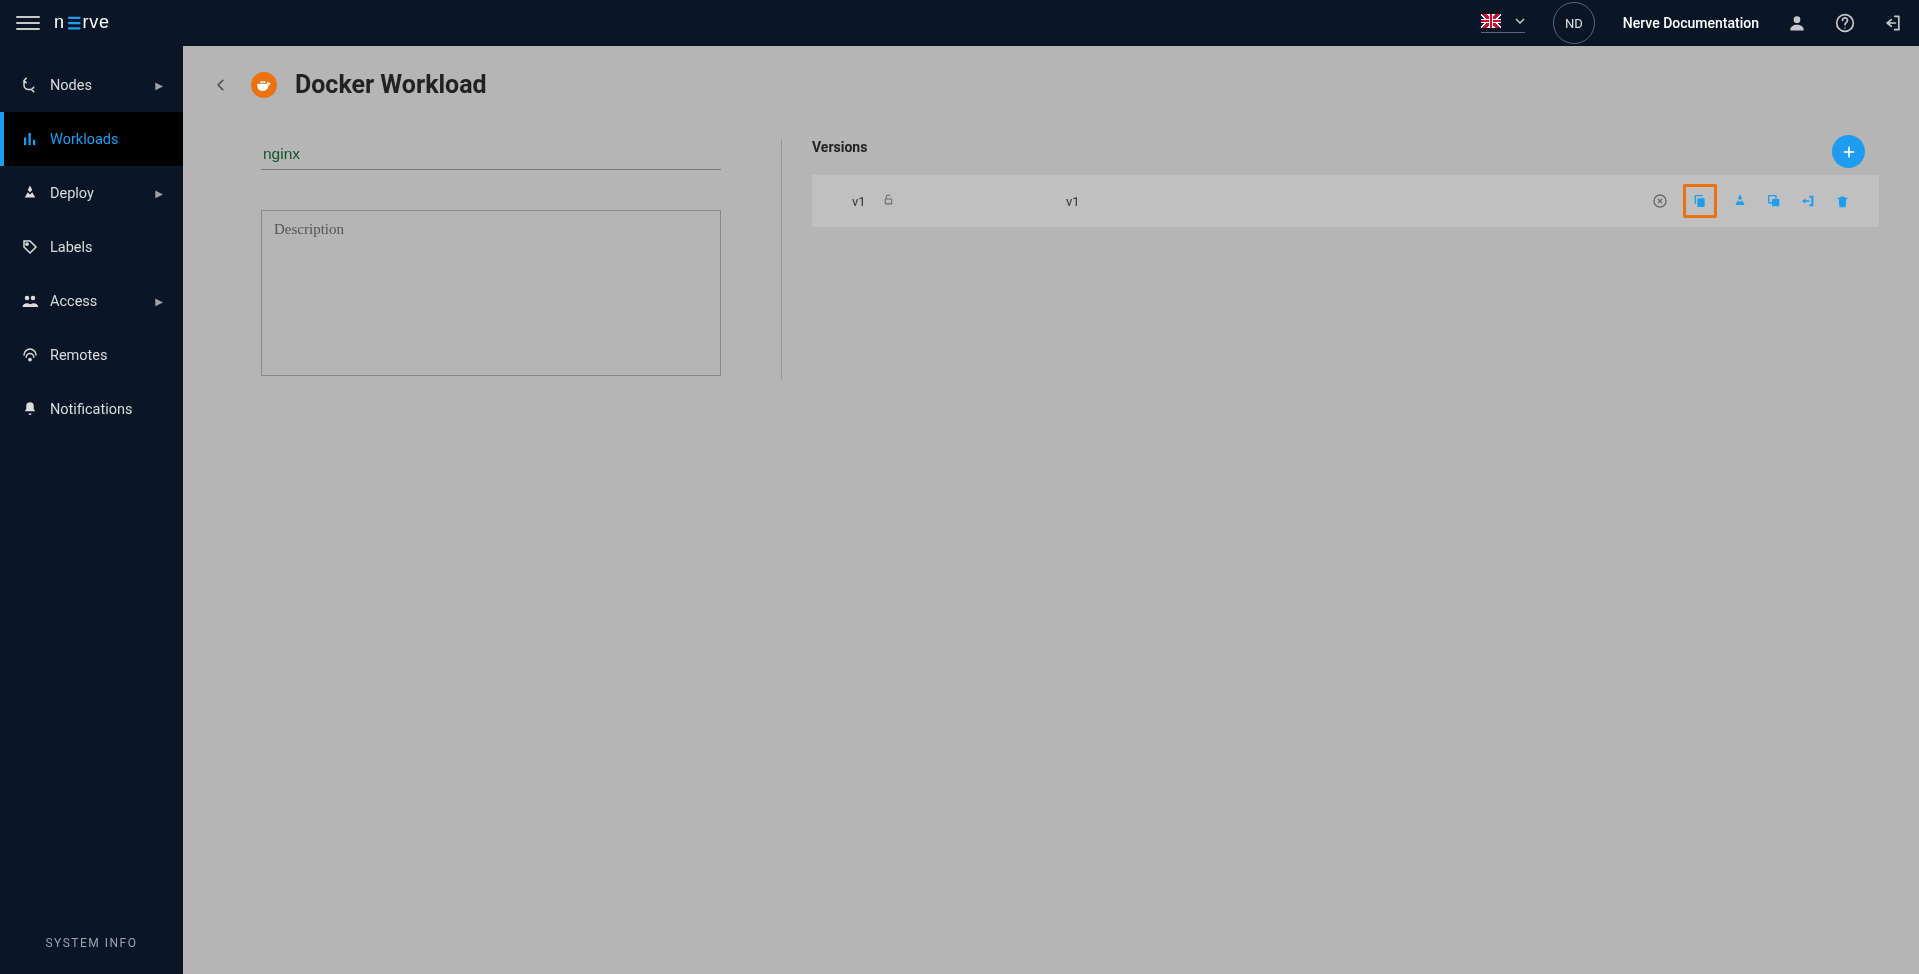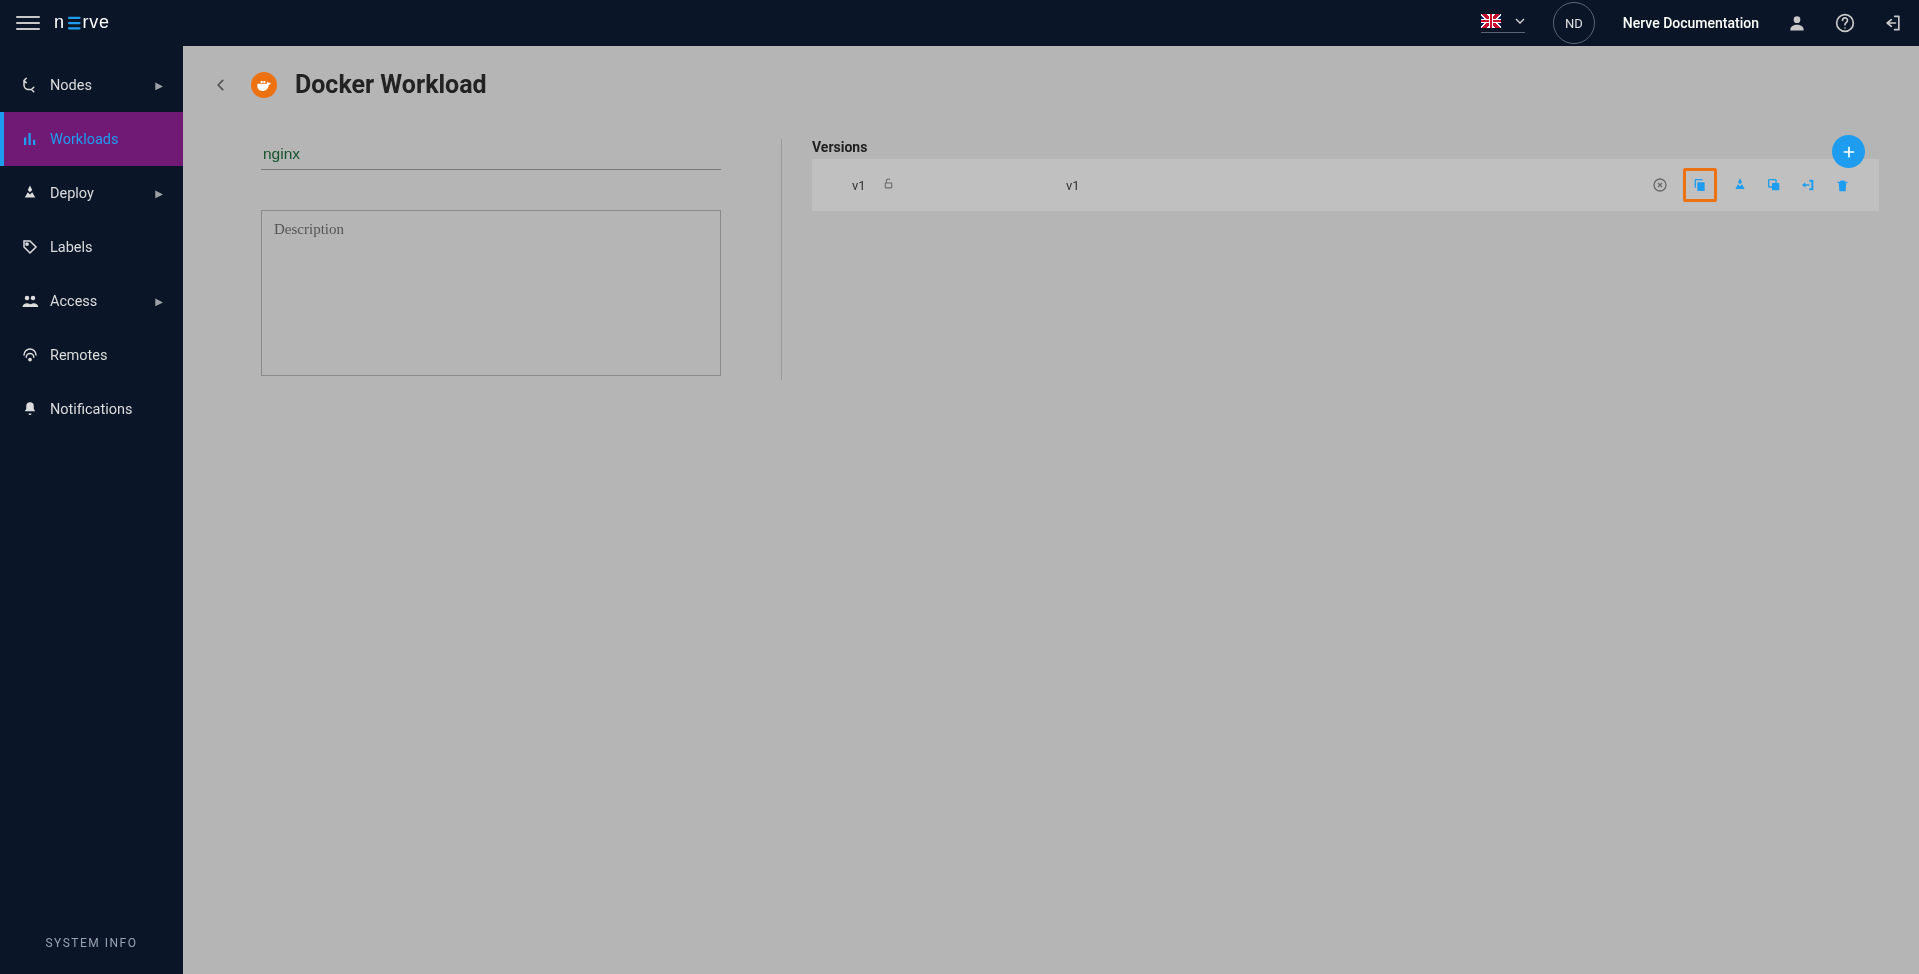--- a/index.html
+++ b/index.html
@@ -18,21 +18,21 @@
 .flag::before { width: 200%; height: 200%; background: linear-gradient(45deg, transparent 43%, #fff 43%, #fff 46%, #c8102e 46%, #c8102e 54%, #fff 54%, #fff 57%, transparent 57%), linear-gradient(-45deg, transparent 43%, #fff 43%, #fff 46%, #c8102e 46%, #c8102e 54%, #fff 54%, #fff 57%, transparent 57%); top: -50%; left: -50%; }
 .flag::after { content:''; position:absolute; inset:0; background: linear-gradient(to right, transparent 42%, #fff 42%, #fff 44%, #c8102e 44%, #c8102e 56%, #fff 56%, #fff 58%, transparent 58%), linear-gradient(to bottom, transparent 38%, #fff 38%, #fff 42%, #c8102e 42%, #c8102e 58%, #fff 58%, #fff 62%, transparent 62%); }
 .avatar { width: 42px; height: 42px; border: 1px solid #5a6474; border-radius: 50%; display: flex; align-items: center; justify-content: center; font-size: 13px; color: #e0e0e0; }
 .doc-link { color: #fff; font-size: 14px; font-weight: 500; }
 .hdr-icon { color: #c8c8c8; cursor: pointer; display:flex; align-items:center; }
 .hdr-icon svg { width: 20px; height: 20px; }
 
 
 .sidebar { position: absolute; top: 46px; left: 0; width: 183px; bottom: 0; background: #0a1628; color: #dcdcdc; padding-top: 12px; z-index: 5; }
 .nav-item { display: flex; align-items: center; height: 54px; padding: 0 20px; cursor: pointer; position: relative; font-size: 14.5px; }
-.nav-item.active { background: #701a75; color: #1e9df0; }
+.nav-item.active { background: #000000; color: #1e9df0; }
 .nav-item.active::before { content: ''; position: absolute; left: 0; top: 0; bottom: 0; width: 4px; background: #1e9df0; }
 .nav-icon { width: 20px; height: 20px; margin-right: 10px; display: flex; align-items: center; justify-content: center; }
 .nav-icon svg { width: 18px; height: 18px; }
 .chev { margin-left: auto; opacity: 0.7; font-size: 10px; }
 .sys-info { position: absolute; bottom: 24px; left: 0; right: 0; text-align: center; font-size: 12px; letter-spacing: 1.5px; color: #9aa2b0; }
 
 
 .main { position: absolute; top: 46px; left: 183px; right: 0; bottom: 0; background: #b5b5b5; }
 
 
@@ -47,21 +47,21 @@
 .right-col { flex: 1; border-left: 1px solid #9a9a9a; padding-left: 30px; position: relative; }
 
 .name-input { width: 100%; border: none; border-bottom: 1px solid #7a7a7a; background: transparent; font-size: 15.5px; padding: 6px 2px; color: #14532d; outline: none; }
 .desc-area { margin-top: 40px; width: 100%; height: 166px; border: 1px solid #8a8a8a; background: transparent; font-size: 15px; padding: 10px 12px; color: #555; resize: none; outline: none; font-family: Liberation Serif, serif; }
 .desc-area::placeholder { color: #555; }
 
 .btn-row { display: flex; justify-content: flex-end; gap: 16px; margin-top: 36px; }
 .btn { padding: 9px 16px; background: #c5c5c5; color: #8a8a8a; font-size: 13px; border: none; border-radius: 2px; cursor: not-allowed; font-weight: 500; }
 
 
-.versions-head { display: flex; align-items: center; justify-content: space-between; margin-bottom: 4px; }
+.versions-head { display: flex; align-items: center; justify-content: space-between; margin-bottom: 20px; }
 .versions-title { font-size: 14px; font-weight: 700; color: #222; }
 .add-btn { width: 33px; height: 33px; border-radius: 50%; background: #1e9df0; display: flex; align-items: center; justify-content: center; cursor: pointer; color: #fff; position: absolute; right: 14px; top: -4px; }
 
 .vtable { width: 100%; }
 .vtable-head { display: flex; padding: 8px 0 12px 40px; color: #222; font-size: 14px; }
 .col-name { width: 214px; }
 .col-release { flex: 1; }
 .col-action { width: 200px; }
 .vrow { display: flex; align-items: center; background: rgba(255,255,255,0.15); padding: 14px 0 14px 40px; font-size: 13px; color: #333; }
 .vrow .col-name { display: flex; align-items: center; gap: 16px; }

